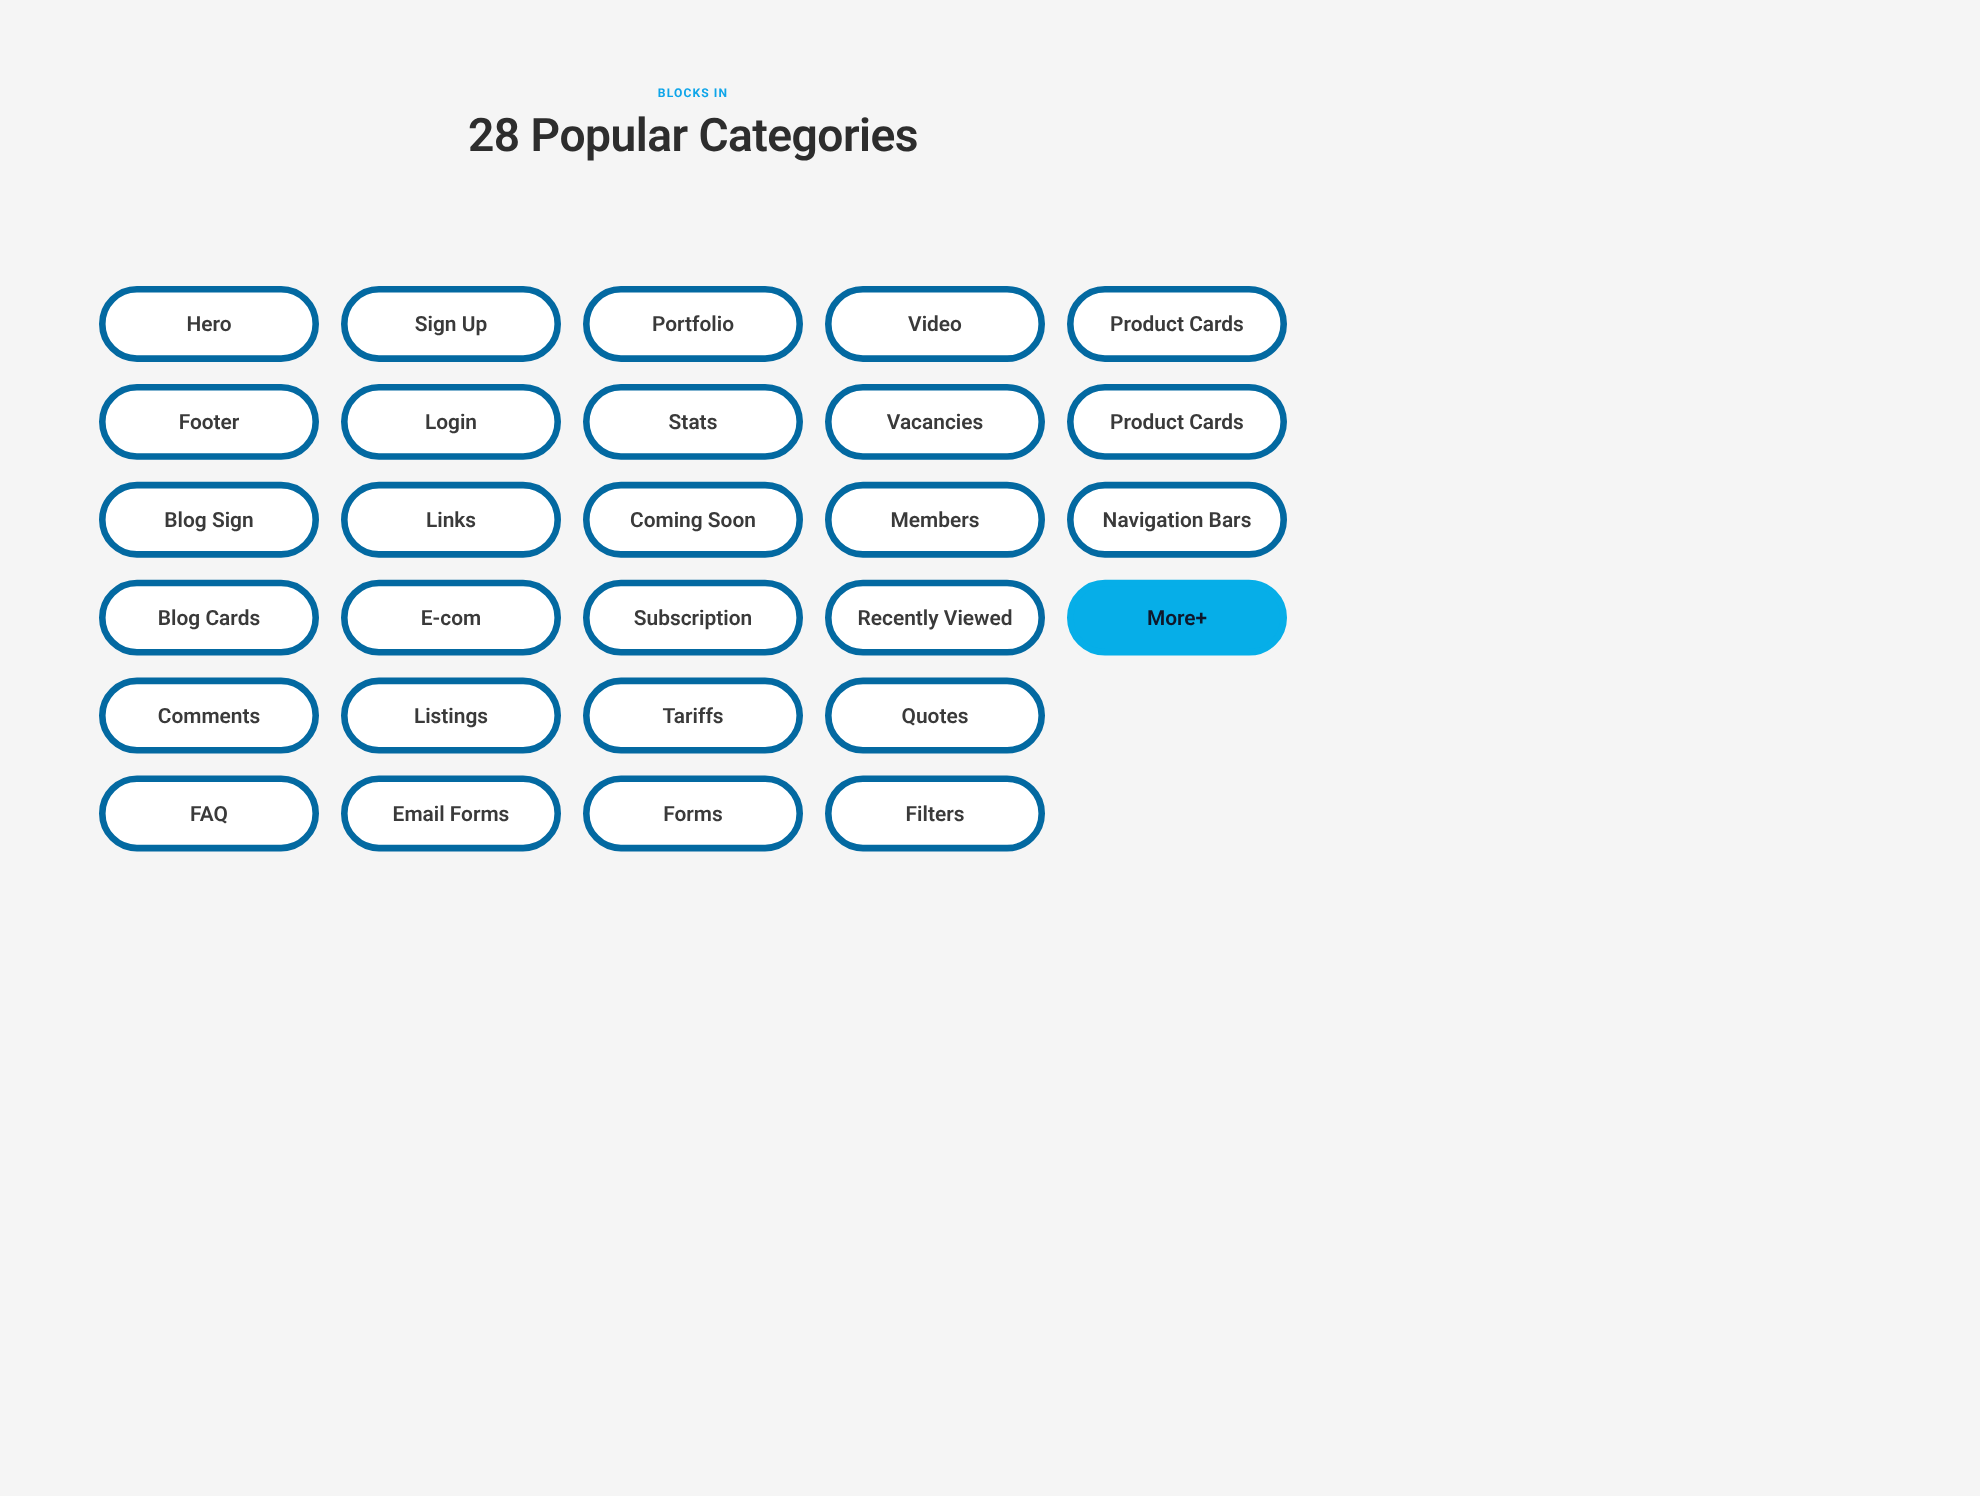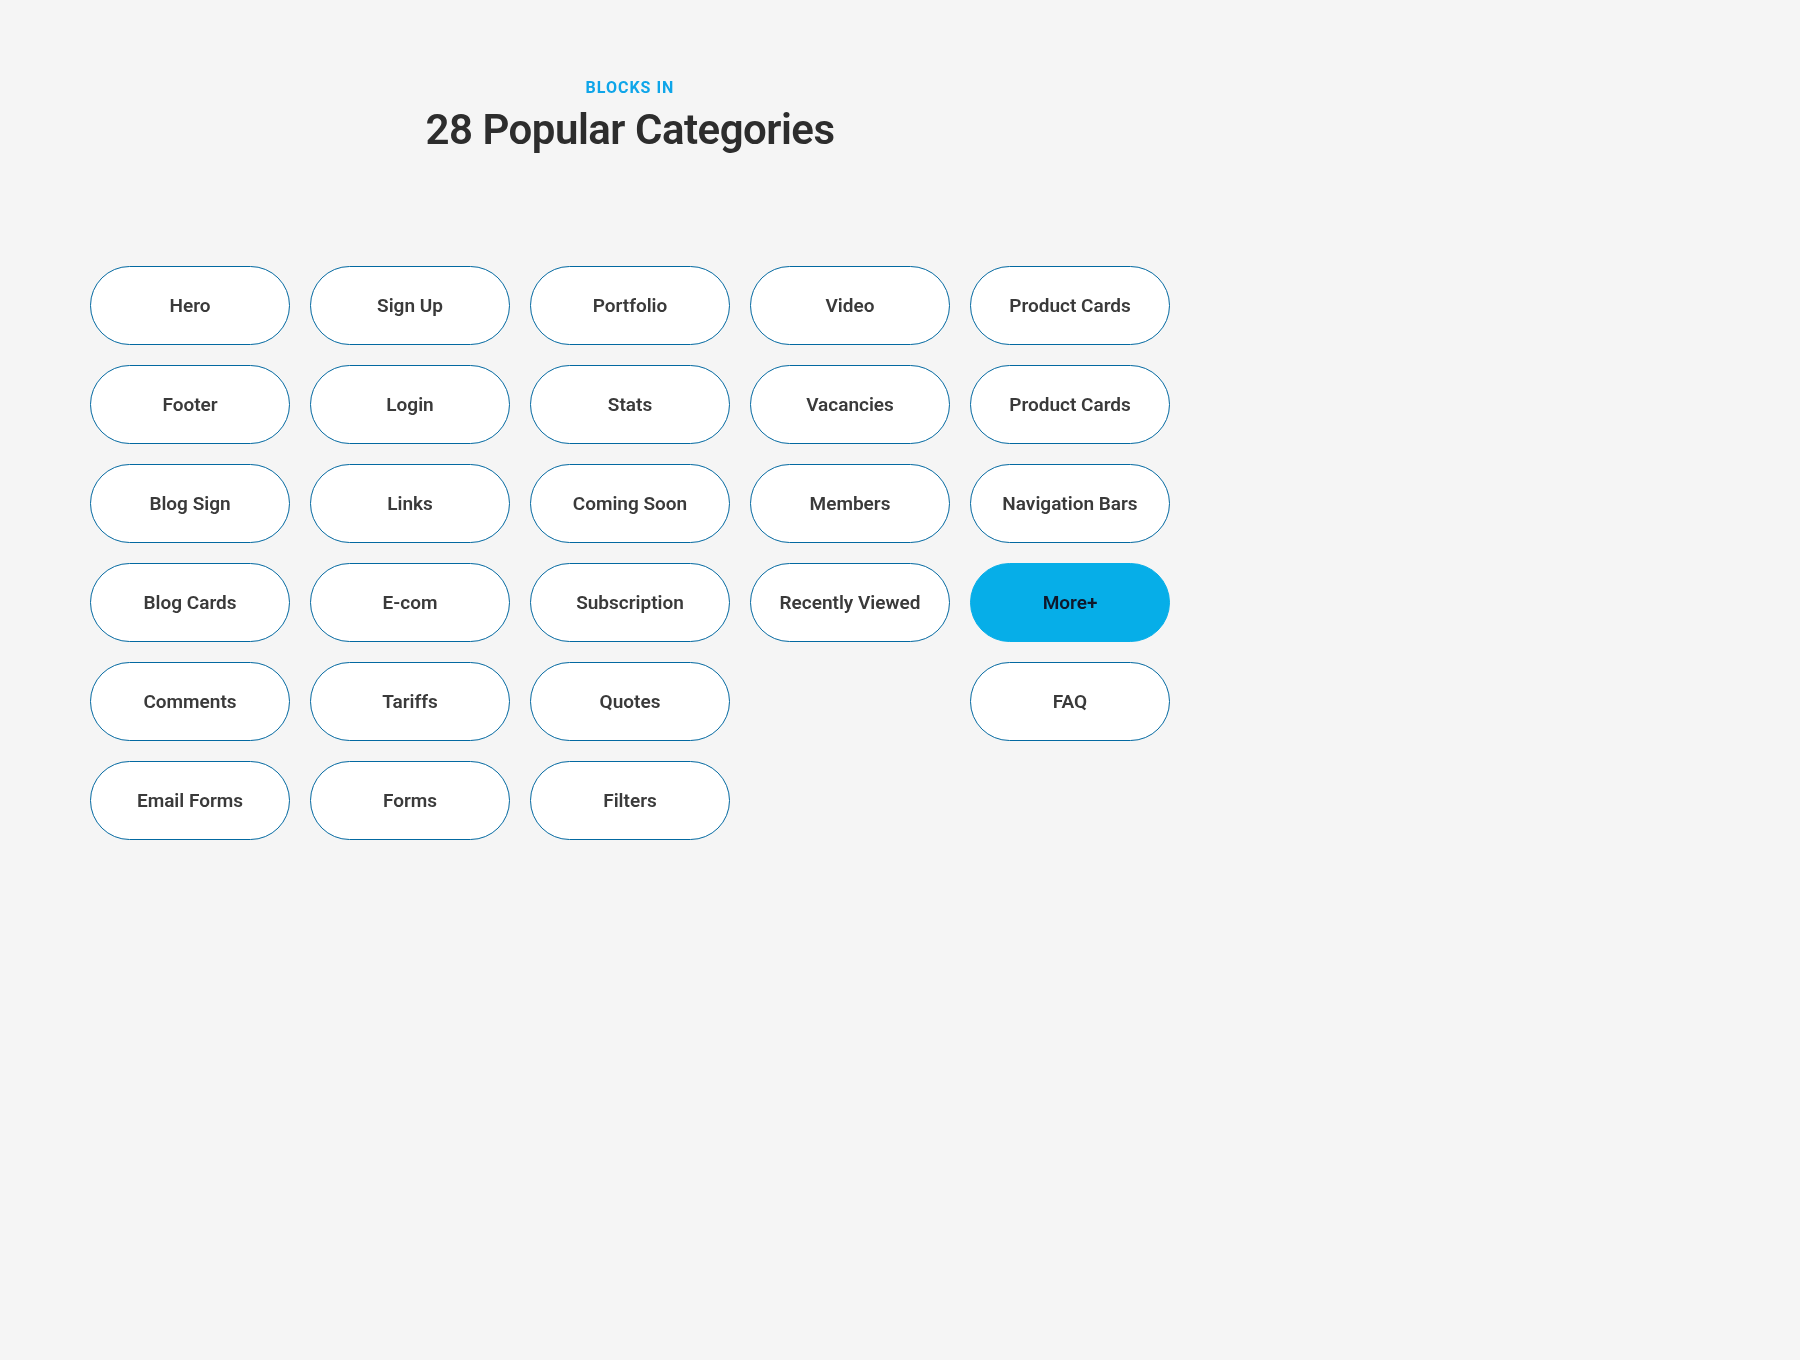--- a/index.html
+++ b/index.html
@@ -18,44 +18,44 @@
     }
     .container {
       width: 100%;
       max-width: 1100px;
       display: flex;
       flex-direction: column;
       align-items: center;
     }
     .eyebrow {
       color: #0ea5e9;
-      font-size: 16px;
+      font-size: 11px;
       font-weight: 700;
       letter-spacing: 1px;
       margin-bottom: 8px;
     }
     .title {
       color: #2d2d2d;
       font-size: 42px;
       font-weight: 600;
       margin-bottom: 112px;
       letter-spacing: -0.5px;
     }
     .grid {
       display: grid;
       grid-template-columns: repeat(5, 1fr);
       gap: 20px 20px;
       width: 100%;
       padding: 0 10px;
     }
     .pill {
       background-color: #ffffff;
-      border: 1px solid #0369a1;
+      border: 6px solid #0369a1;
       border-radius: 999px;
-      height: 79px;
+      height: 69px;
       display: flex;
       align-items: center;
       justify-content: center;
       font-size: 19px;
       font-weight: 600;
       color: #3a3a3a;
       cursor: pointer;
       padding: 0 12px;
       white-space: nowrap;
     }
@@ -95,20 +95,21 @@
     <div class="pill">Members</div>
     <div class="pill">Navigation Bars</div>
 
     <div class="pill">Blog Cards</div>
     <div class="pill">E-com</div>
     <div class="pill">Subscription</div>
     <div class="pill">Recently Viewed</div>
     <div class="pill accent">More+</div>
 
     <div class="pill">Comments</div>
+    <div class="pill">Listings</div>
     <div class="pill">Tariffs</div>
     <div class="pill">Quotes</div>
     <div class="pill empty"></div>
 
     <div class="pill">FAQ</div>
     <div class="pill">Email Forms</div>
     <div class="pill">Forms</div>
     <div class="pill">Filters</div>
     <div class="pill empty"></div>
   </div>

